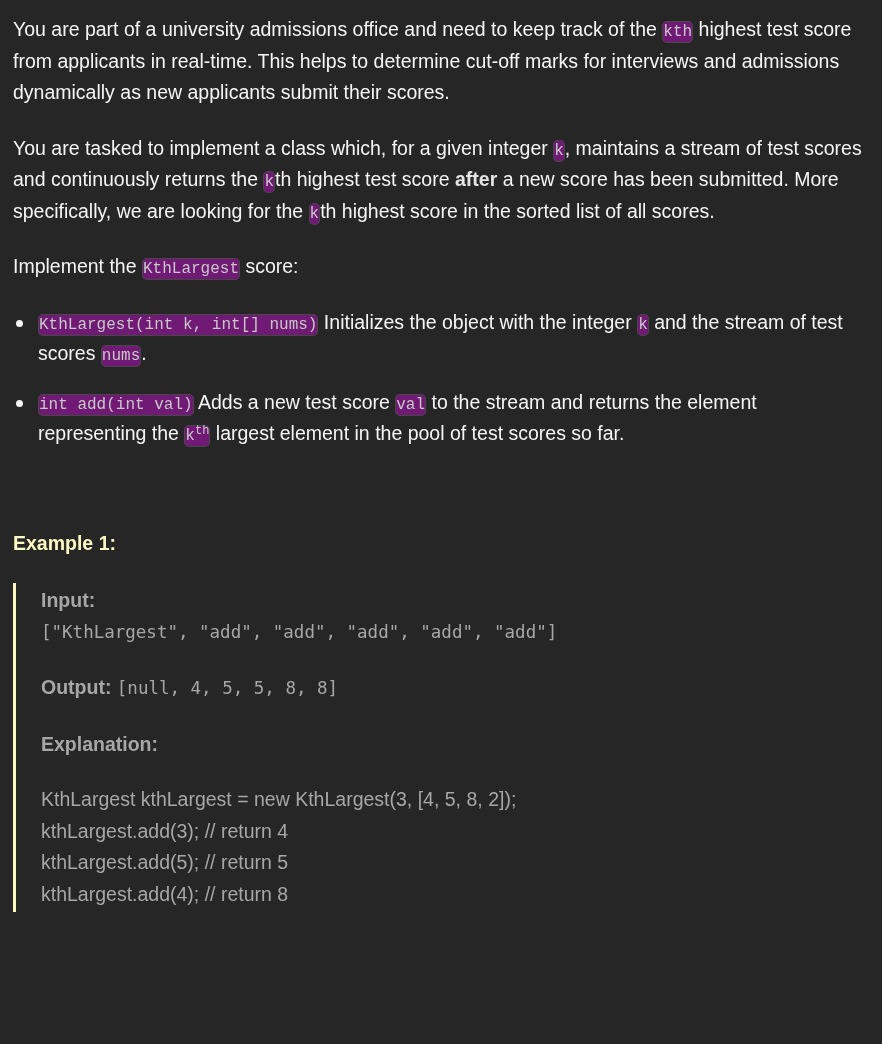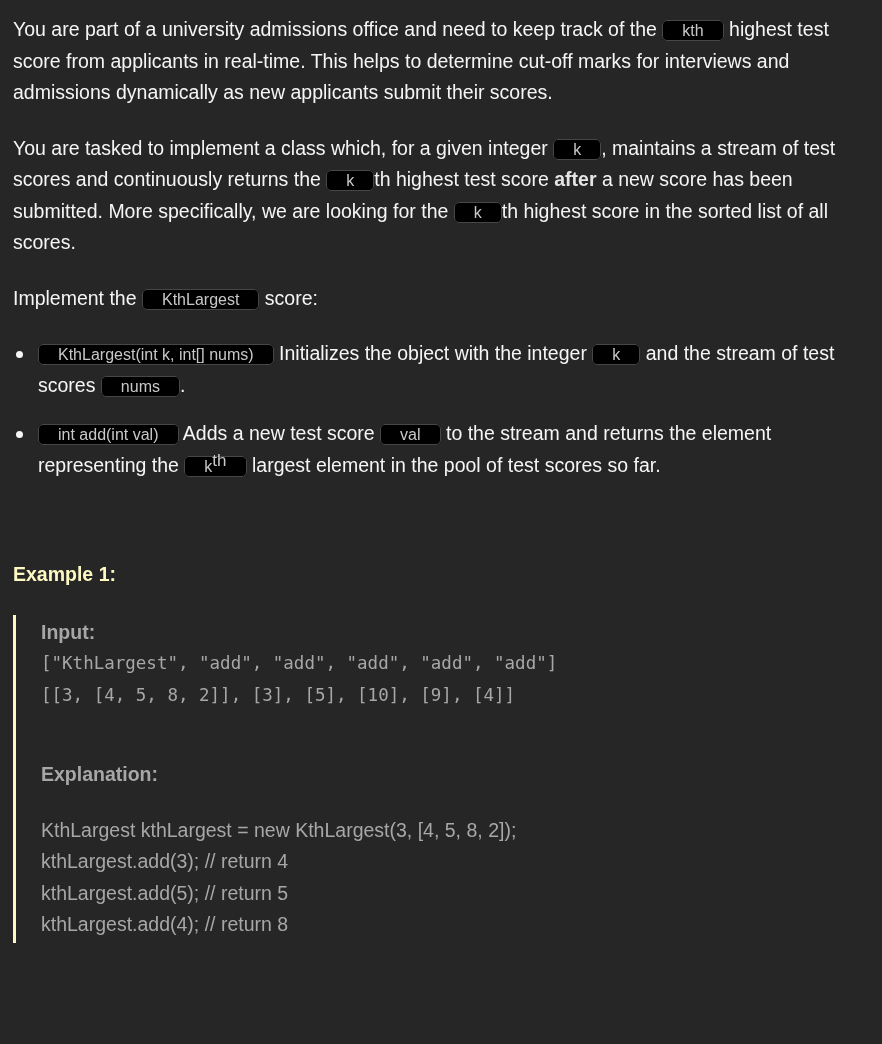--- a/index.html
+++ b/index.html
@@ -17,31 +17,31 @@
     line-height: 31.5px;
   }
   .content {
     padding: 14px 12px 0 13px;
   }
   p {
     margin: 0;
   }
   .para { margin-bottom: 24px; }
   code.ic {
-    font-family: Liberation Sans, sans-serif;
+    font-family: Liberation Mono, monospace;
     font-size: 16px;
     color: #c8c8c8;
-    background: #000000;
+    background: #701a75;
     border: 1px solid #474747;
     border-radius: 5px;
-    padding: 1px 19px;
+    padding: 1px 0;
     line-height: 20px;
   }
   code.ic sup {
-    font-size: 17px;
+    font-size: 12px;
     line-height: 0;
     vertical-align: 6px;
   }
   b { font-weight: 700; color: #e5e5e5; }
   ul.methods {
     list-style: none;
     margin: 24px 0 0 0;
     padding: 0;
   }
   ul.methods li {
@@ -101,22 +101,22 @@
   <ul class="methods">
     <li><code class="ic">KthLargest(int k, int[] nums)</code><span> Initializes the object with the integer </span><code class="ic">k</code><span> and the stream of test scores </span><code class="ic">nums</code><span>.</span></li>
     <li><code class="ic">int add(int val)</code><span> Adds a new test score </span><code class="ic">val</code><span> to the stream and returns the element representing the </span><code class="ic"><span>k</span><sup>th</sup></code><span> largest element in the pool of test scores so far.</span></li>
   </ul>
 
   <p class="example-title">Example 1:</p>
 
   <div class="example-block">
     <div class="lbl">Input:</div>
     <div class="mono">["KthLargest", "add", "add", "add", "add", "add"]</div>
-    <div class="mono">[[3, [4, 5, 8, 2]], [3], [5], [10], [9], [4]]</div>
     <div class="gap"></div>
+    <div><span class="lbl">Output:</span> <span class="mono">[null, 4, 5, 5, 8, 8]</span></div>
     <div class="gap"></div>
     <div class="lbl">Explanation:</div>
     <div class="gap"></div>
     <div class="expl-line">KthLargest kthLargest = new KthLargest(3, [4, 5, 8, 2]);</div>
     <div class="expl-line">kthLargest.add(3); // return 4</div>
     <div class="expl-line">kthLargest.add(5); // return 5</div>
     <div class="expl-line">kthLargest.add(4); // return 8</div>
   </div>
 
 </div>

